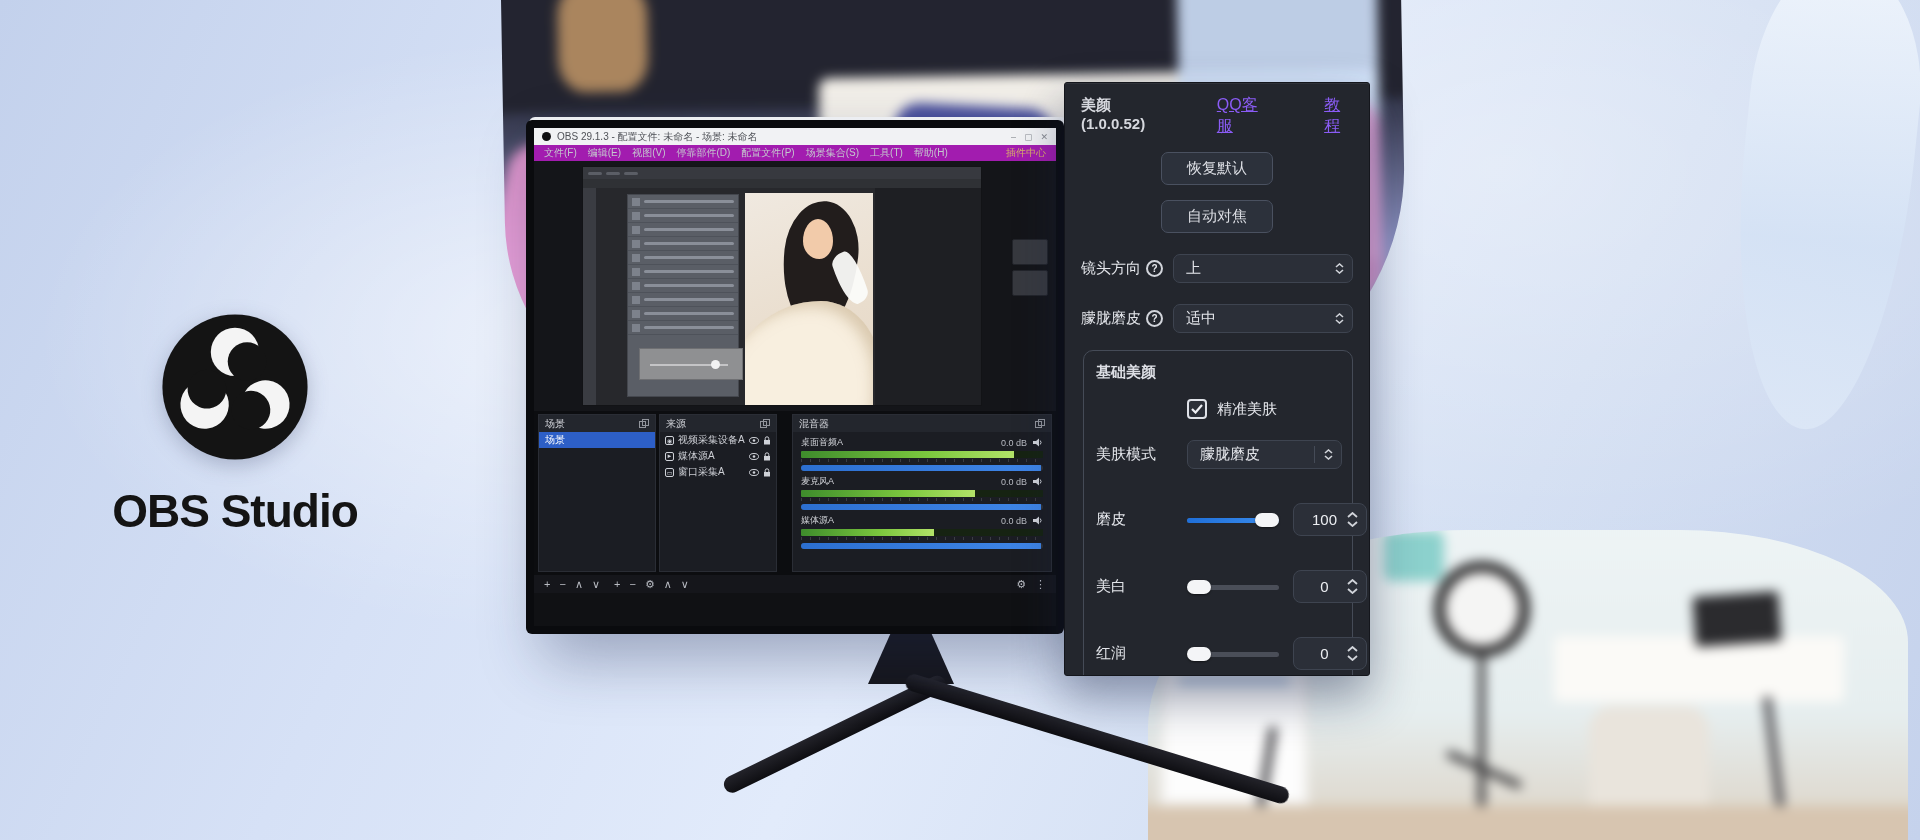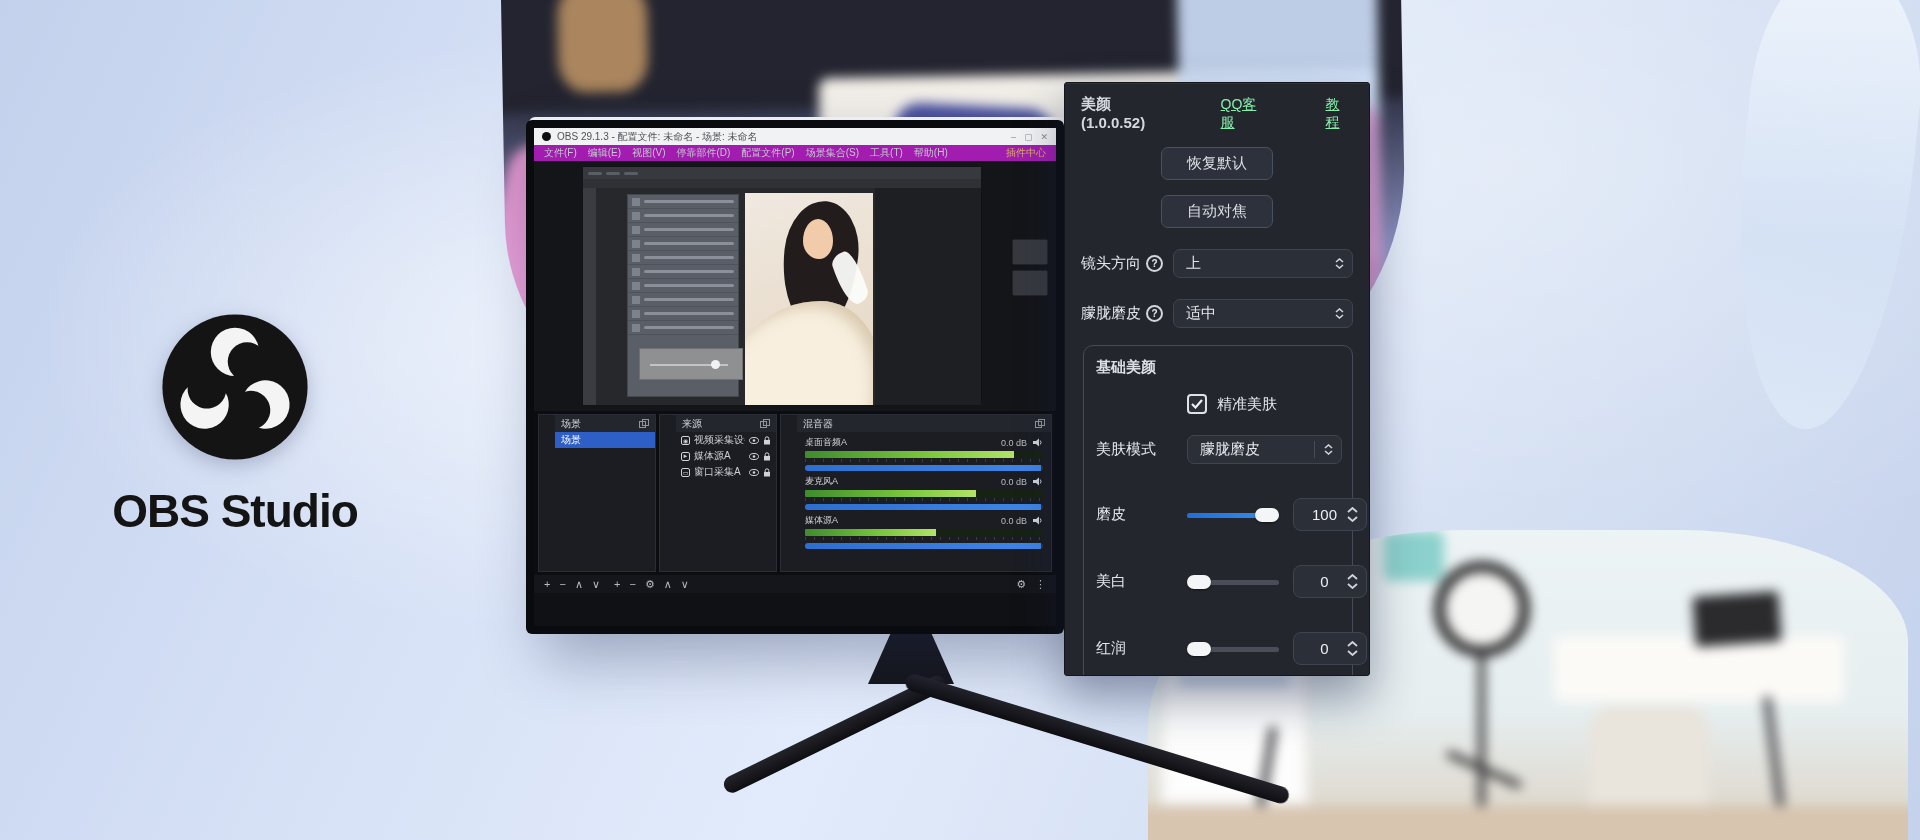--- a/index.html
+++ b/index.html
@@ -70,24 +70,24 @@
   .side-panels div { height:26px; background:#37393f; border:1px solid #22242a; margin-bottom:5px; border-radius:2px; }
 
   .obs-toolstrip { height:22px; background:#15161b; display:flex; align-items:center; padding:0 10px; gap:5px; flex:none; position:relative; }
   .tool-sq { width:13px; height:13px; border-radius:3px; background:#c6c8cd; border:1px solid #9a9da4; }
   .pills { position:absolute; left:292px; top:2px; display:flex; gap:8px; }
   .pill { height:18px; display:flex; align-items:center; gap:5px; padding:0 9px; background:#24262d; border:1px solid #3a3e47; border-radius:4px; color:#d2d5db; }
   .pill .ring { width:9px; height:9px; border-radius:50%; border:2px solid #e8eaee; }
   .pill .halfsq { width:10px; height:9px; border:1px solid #e8eaee; background:linear-gradient(90deg,#e8eaee 50%,transparent 50%); }
 
   .obs-docks { height:164px; background:#0c0d10; display:flex; gap:3px; padding:3px 4px; flex:none; }
-  .dock { background:#1b1d23; border:1px solid #2a2d35; display:flex; flex-direction:column; overflow:hidden;padding-left:16px; }
+  .dock { background:#1b1d23; border:1px solid #2a2d35; display:flex; flex-direction:column; overflow:hidden; }
   .dock-scenes { width:118px; flex:none; }
   .dock-sources { width:118px; flex:none; }
-  .dock-mixer { flex:1; }
+  .dock-mixer { flex:1;margin-left:12px; }
   .dock-head { height:17px; background:#23262d; color:#d3d5db; font-size:10px; display:flex; align-items:center; justify-content:space-between; padding:0 6px; flex:none; }
   .dock-head svg { opacity:.8; }
   .scene-row { height:16px; background:#2d5fc7; color:#fff; display:flex; align-items:center; padding:0 6px; }
   .src-row { height:16px; display:flex; align-items:center; gap:4px; padding:0 5px; color:#ccced4; }
   .src-row .sicon { width:9px; height:9px; border:1px solid #cfd2d8; border-radius:2px; flex:none; display:flex; align-items:center; justify-content:center; font-size:6px; color:#cfd2d8; }
   .src-row .grow { flex:1; overflow:hidden; white-space:nowrap; }
   .mixer-ch { padding:4px 8px 0; color:#cfd1d6; }
   .ch-top { display:flex; align-items:center; gap:6px; font-size:9px; margin-bottom:2px; }
   .ch-db { margin-left:auto; color:#b9bcc3; }
   .meter { height:7px; background:#162312; border-radius:1px; overflow:hidden; }
@@ -102,21 +102,21 @@
   .obs-bottom .right { margin-left:auto; display:flex; gap:9px; }
 
   
   .panel { position:absolute; left:1064px; top:82px; width:306px; height:594px; z-index:6;
     background:#23262d; border:1px solid #14161c; border-radius:3px;
     box-shadow:0 22px 48px rgba(25,35,70,.45), inset 0 1px 0 rgba(255,255,255,.06);
     padding:12px 16px; color:#e3e5ea; font-size:15px; overflow:hidden; }
   .panel-head { display:flex; align-items:baseline; }
   .panel-title { font-weight:bold; color:#d6d8de; }
   .panel-links { margin-left:auto; display:flex; gap:14px; }
-  .plink { color:#86efac; text-decoration:underline; font-size:14px;margin-left:42px; }
+  .plink { color:#8b5cf6; text-decoration:underline; font-size:16px;margin-left:42px; }
   .p-btn { display:flex; align-items:center; justify-content:center; width:112px; height:33px; margin:15px auto 0;
     background:#2c313b; border:1px solid #4a5160; border-radius:7px; color:#dcdee4; cursor:pointer; }
   .p-row { display:flex; align-items:center; margin-top:21px; }
   .p-label { display:flex; align-items:center; gap:5px; width:92px; flex:none; }
   .help { width:17px; height:17px; border:2px solid #d2d5db; border-radius:50%; font-size:10px; font-weight:bold;
     display:flex; align-items:center; justify-content:center; color:#e8eaee; flex:none; }
   .select { flex:1; height:29px; background:#2b2f38; border:1px solid #3e4450; border-radius:7px;
     display:flex; align-items:center; padding-left:12px; }
   .select .chev { margin-left:auto; width:26px; display:flex; flex-direction:column; align-items:center; gap:1px; flex:none; }
   .groupbox { margin-top:17px; margin-left:2px; border:1px solid #454b57; border-radius:10px; padding:12px 12px 24px; height:430px; }

